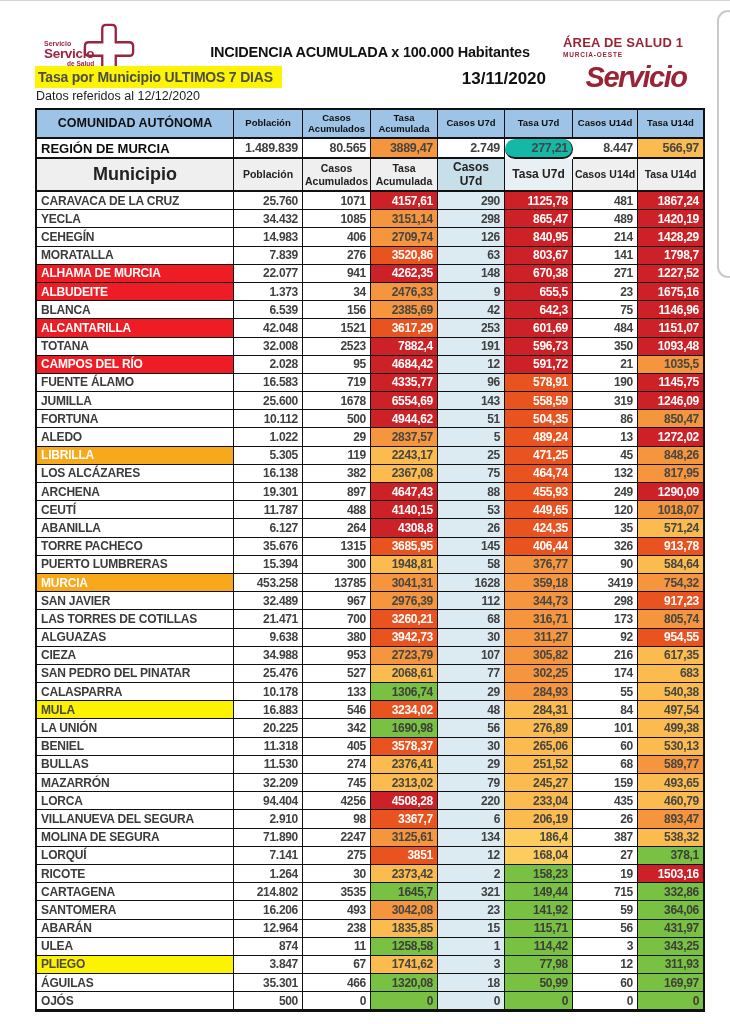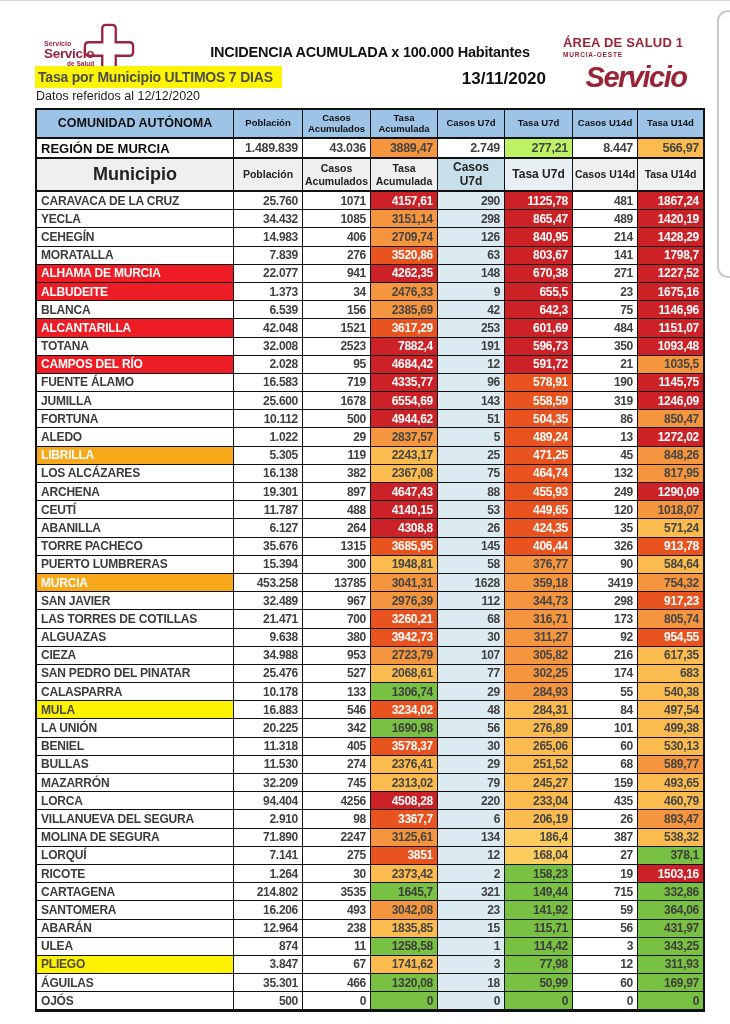--- a/index.html
+++ b/index.html
@@ -93,24 +93,24 @@
     <div class="c ctr h1 h1-col hb">Tasa Acumulada</div>
     <div class="c ctr h1 h1-col hb">Casos U7d</div>
     <div class="c ctr h1 h1-col hb">Tasa U7d</div>
     <div class="c ctr h1 h1-col hb">Casos U14d</div>
     <div class="c ctr h1 h1-col hb last">Tasa U14d</div>
   </div>
 
   <div class="row" id="region-row">
     <div class="c rg-name hb">REGIÓN DE MURCIA</div>
     <div class="c num rg-num hb">1.489.839</div>
-    <div class="c num rg-num hb">43.036</div>
+    <div class="c num rg-num hb">80.565</div>
     <div class="c num rg-num hb" id="rg-ta" style="background: rgb(245, 149, 62); color: rgb(69, 69, 69);">3889,47</div>
     <div class="c num rg-num hb">2.749</div>
-    <div class="c num rg-num hb" id="rg-t7" style="background: #bef264; color: rgb(69, 69, 69);">277,21</div>
+    <div class="c num rg-num hb" id="rg-t7" style="background: #14b8a6; color: rgb(69, 69, 69); border-radius: 10px;">277,21</div>
     <div class="c num rg-num hb">8.447</div>
     <div class="c num rg-num hb last" id="rg-t14" style="background: rgb(251, 187, 79); color: rgb(69, 69, 69);">566,97</div>
   </div>
 
   <div class="row">
     <div class="c ctr h2 h2-name hb">Municipio</div>
     <div class="c ctr h2 h2-col hb">Población</div>
     <div class="c ctr h2 h2-col hb">Casos Acumulados</div>
     <div class="c ctr h2 h2-col hb">Tasa Acumulada</div>
     <div class="c ctr h2 h2-c7 hb">Casos

